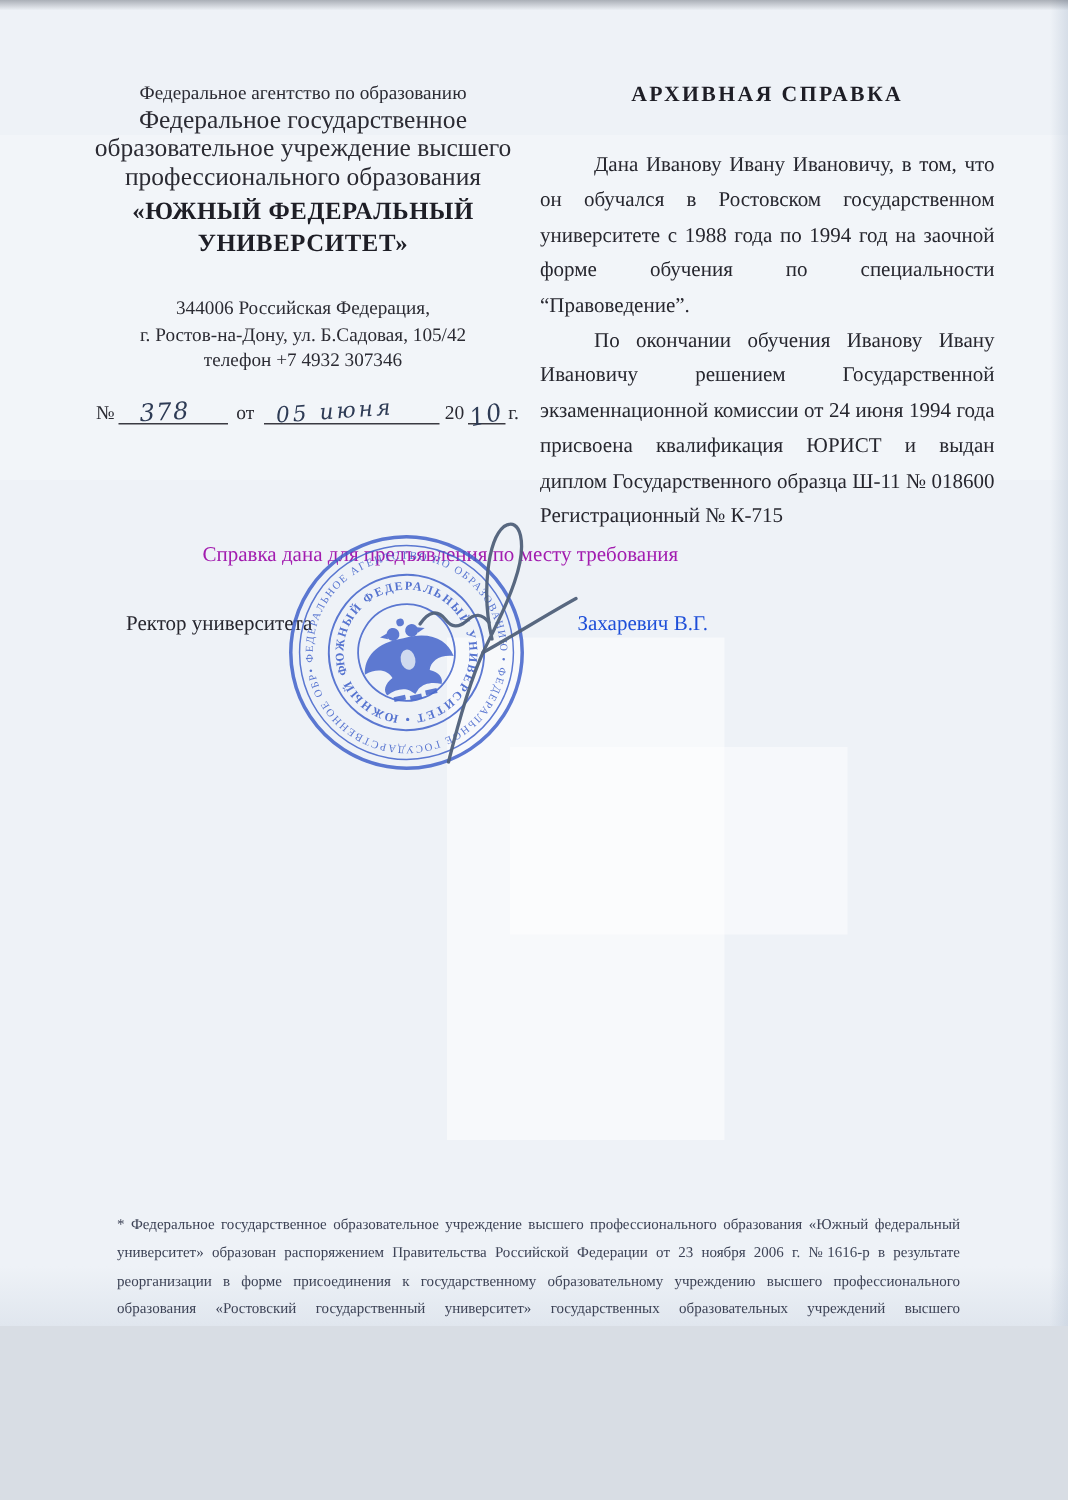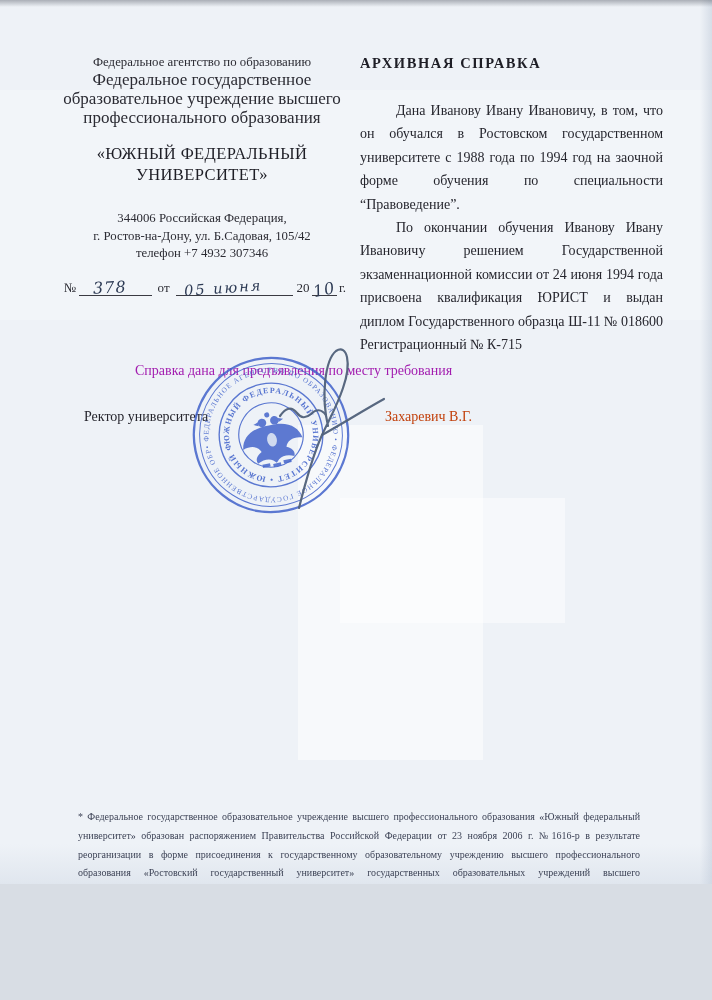--- a/index.html
+++ b/index.html
@@ -19,45 +19,45 @@
     background:rgba(255,255,255,.28); }
   .scan-right-band { position:absolute; right:0; top:0; width:12px; height:1000px;
     background:linear-gradient(90deg, rgba(184,196,212,0), rgba(184,196,212,.45)); }
   .scan-bottom-band { position:absolute; left:0; bottom:0; width:712px; height:40px;
     background:linear-gradient(180deg, rgba(198,208,222,0), rgba(198,208,222,.35)); }
 
   
   .col-left { position:absolute; left:58px; top:55px; width:288px; text-align:center; }
   .lh-agency { font-size:12.8px; color:#2b2b33; }
   .lh-insttype { font-size:17px; line-height:19px; color:#2b2b33; }
-  .lh-univ { margin-top:16px; font-size:16.5px; font-weight:normal; line-height:21px;
+  .lh-univ { margin-top:3px; font-size:16.5px; font-weight:bold; line-height:21px;
     letter-spacing:.4px; color:#1e1e26; }
   .lh-address { margin-top:25px; font-size:12.8px; line-height:17.5px; color:#2b2b33; }
   .numline { position:relative; margin-top:17px; font-size:13px; color:#2b2b33;
     display:flex; align-items:flex-end; justify-content:flex-start; text-align:left; padding-left:6px; }
   .blank { display:inline-block; border-bottom:1px solid #3a3a42; position:relative; }
   .blank.b1 { width:74px; margin:0 6px 0 3px; }
   .blank.b2 { width:120px; margin:0 4px 0 6px; }
   .blank.b3 { width:26px; margin:0 2px; }
   .hand { position:absolute; font-style:italic; color:#2e3b55; white-space:nowrap;
     font-family:"DejaVu Serif", serif; }
   .hand.h-num { left:14px; top:-17px; font-size:16px; transform:rotate(-3deg); letter-spacing:1px; }
   .hand.h-date { left:8px; top:-15px; font-size:14.5px; transform:rotate(-4deg); letter-spacing:2px; }
   .hand.h-year { left:1px; top:-15px; font-size:16px; transform:rotate(-12deg); letter-spacing:1px; }
 
   
   .col-right { position:absolute; left:360px; top:55px; width:303px; }
-  .doc-title { text-align:left; font-weight:bold; font-size:14.5px; letter-spacing:1.6px;
+  .doc-title { text-align:center; font-weight:bold; font-size:14.5px; letter-spacing:1.6px;
     color:#1e1e26; margin-bottom:27px; }
   .para { font-size:14px; line-height:23.4px; text-align:justify; text-indent:36px; color:#26262e; }
 
   
   .statement { position:absolute; left:135px; top:363px; font-size:14px; color:#a21caf; }
   .rector { position:absolute; left:84px; top:409px; font-size:14px; color:#26262e;font-family:Liberation Serif, serif; }
-  .rector-name { position:absolute; left:385px; top:409px; font-size:14px; color:#c2410c; }
+  .rector-name { position:absolute; left:385px; top:409px; font-size:14px; color:#1d4ed8; }
 
   .stamp-wrap { position:absolute; left:188px; top:352px; width:166px; height:166px;
     transform:rotate(-12deg); opacity:.92; }
   .sig-wrap { position:absolute; left:252px; top:338px; width:150px; height:180px; }
 
   
   .footnote { position:absolute; left:78px; top:808px; width:562px; font-size:10px;
     line-height:18.8px; text-align:justify; color:#3d4356; }
 </style>
 </head>

